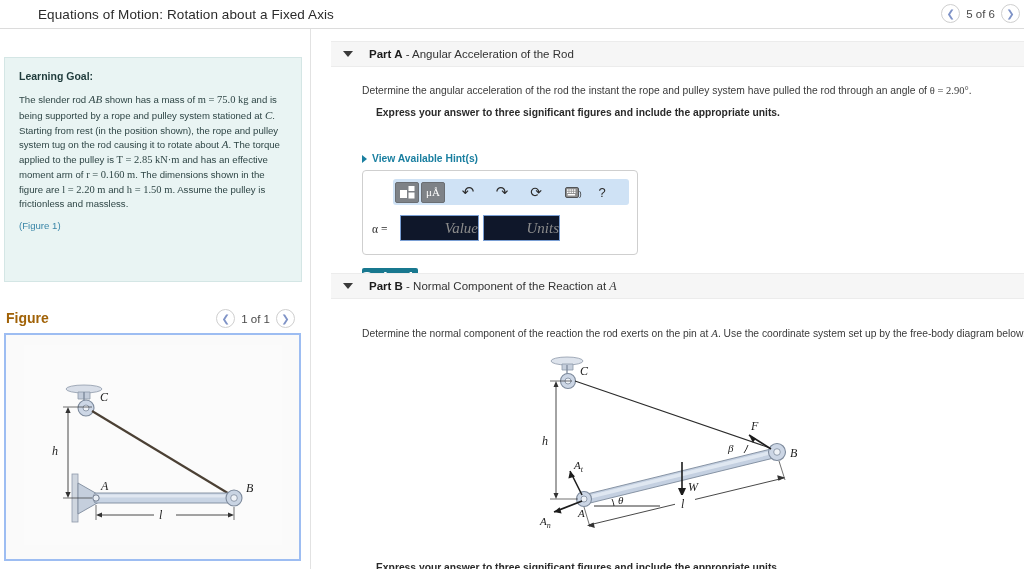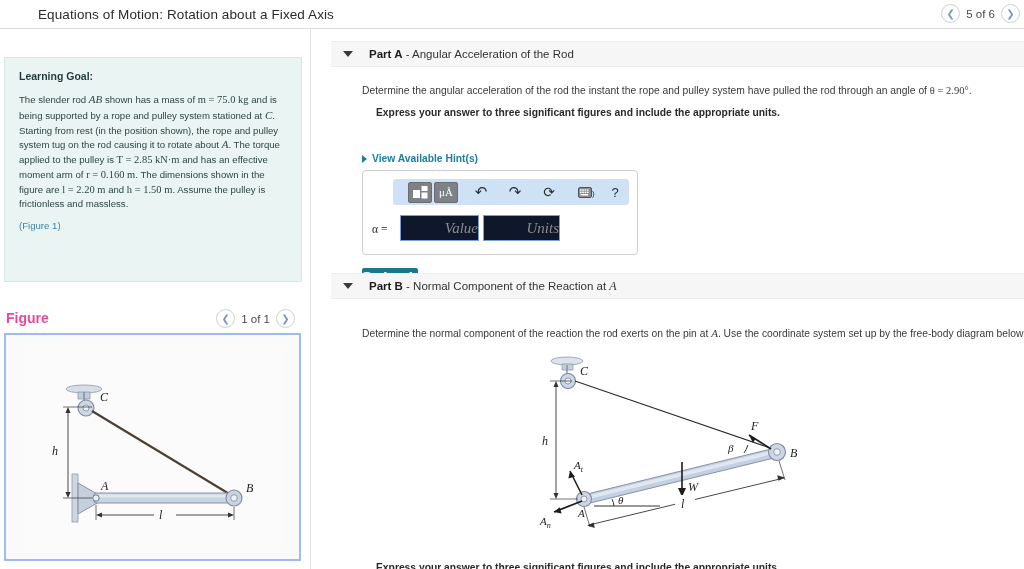--- a/index.html
+++ b/index.html
@@ -69,21 +69,21 @@
   .figure-link {
     font-size: 9.6px; color: #3a86a8; cursor: pointer;
   }
 
   #figure-header {
     position: absolute; left: 6px; top: 278px;
     width: 294px; height: 26px;
   }
   #figure-title {
     position: absolute; left: 0; top: 3px;
-    font-size: 14px; font-weight: bold; color: #ec4899;
+    font-size: 14px; font-weight: bold; color: #a16207;
   }
   #pager-figure {
     position: absolute; right: 5px; top: 2px;
     display: flex; align-items: center; gap: 6px;
   }
 
   #figure-frame {
     position: absolute; left: 4px; top: 304px;
     width: 297px; height: 228px;
     border: 2px solid #9dbdf2;
@@ -147,21 +147,21 @@
     width: 276px; height: 85px;
     border: 1px solid #cfcfcf; border-radius: 4px;
     background: #fff;
   }
   #answer-toolbar {
     position: absolute; left: 30px; top: 8px;
     width: 236px; height: 26px;
     background: #cfe2f5;
     border-radius: 3px;
     display: flex; align-items: center; gap: 2px;
-    padding-left: 15px;
+    padding-left: 2px;
   }
   .tb-sq {
     width: 24px; height: 21px; border-radius: 2px;
     background: #7e8287;
     border: 1px solid #6a6e73;
     display: flex; align-items: center; justify-content: center;
     cursor: pointer; flex: 0 0 auto;
   }
   .tb-icon {
     width: 22px; height: 21px;

